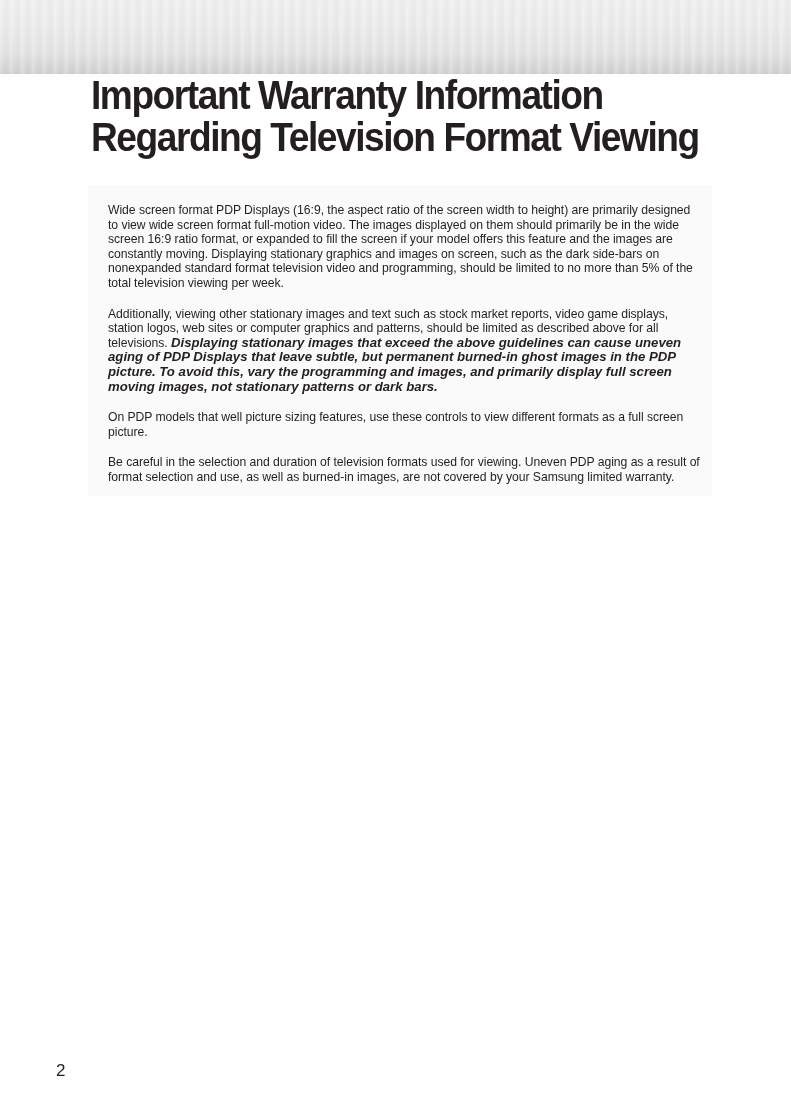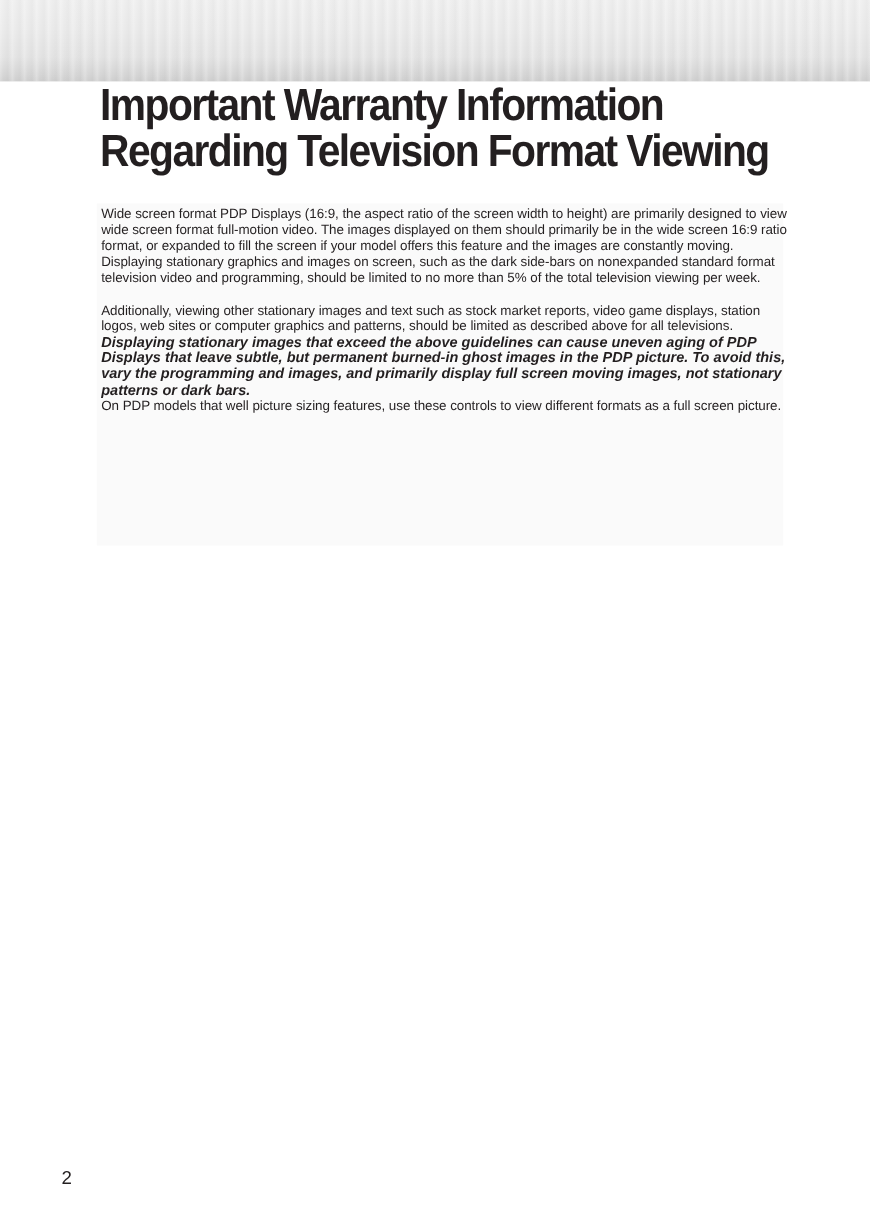--- a/index.html
+++ b/index.html
@@ -36,21 +36,21 @@
       background: #fafafa;
     }
     .body-text {
       position: absolute; left: 92px; top: 187px; width: 625px;
       font-family: "Liberation Sans", sans-serif;
       font-size: 12.2px;
       line-height: 14.6px;
       color: #231f20;
       letter-spacing: -0.05px;
     }
-    .body-text p { margin: 0; }
+    .body-text p { margin: 16px; }
     .p1 { margin-bottom: 14.6px !important; }
     .p2 { margin-bottom: 0 !important; }
     .p3 { margin-bottom: 14.6px !important; }
     .bold-warn {
       font-weight: bold; font-style: italic;
       font-size: 13.2px;
       letter-spacing: 0px;
     }
     .page-number {
       position: absolute; left: 56px; top: 1061px;
@@ -68,15 +68,16 @@
   <span>Important Warranty Information</span>
   <span>Regarding Television Format Viewing</span>
 </h1>
 
 <div class="content-box"></div>
 
 <div class="body-text">
   <p class="p1">Wide screen format PDP Displays (16:9, the aspect ratio of the screen width to height) are primarily designed to view wide screen format full-motion video. The images displayed on them should primarily be in the wide screen 16:9 ratio format, or expanded to fill the screen if your model offers this feature and the images are constantly moving. Displaying stationary graphics and images on screen, such as the dark side-bars on nonexpanded standard format television video and programming, should be limited to no more than 5% of the total television viewing per week.</p>
   <p class="p2"><span>Additionally, viewing other stationary images and text such as stock market reports, video game displays, station logos, web sites or computer graphics and patterns, should be limited as described above for all televisions. </span><span class="bold-warn">Displaying stationary images that exceed the above guidelines can cause uneven aging of PDP Displays that leave subtle, but permanent burned-in ghost images in the PDP picture. To avoid this, vary the programming and images, and primarily display full screen moving images, not stationary patterns or dark bars.</span></p>
   <p class="p3">On PDP models that well picture sizing features, use these controls to view different formats as a full screen picture.</p>
+  <p>Be careful in the selection and duration of television formats used for viewing. Uneven PDP aging as a result of format selection and use, as well as burned-in images, are not covered by your Samsung limited warranty.</p>
 </div>
 
 <div class="page-number">2</div>
 
 </body></html>

